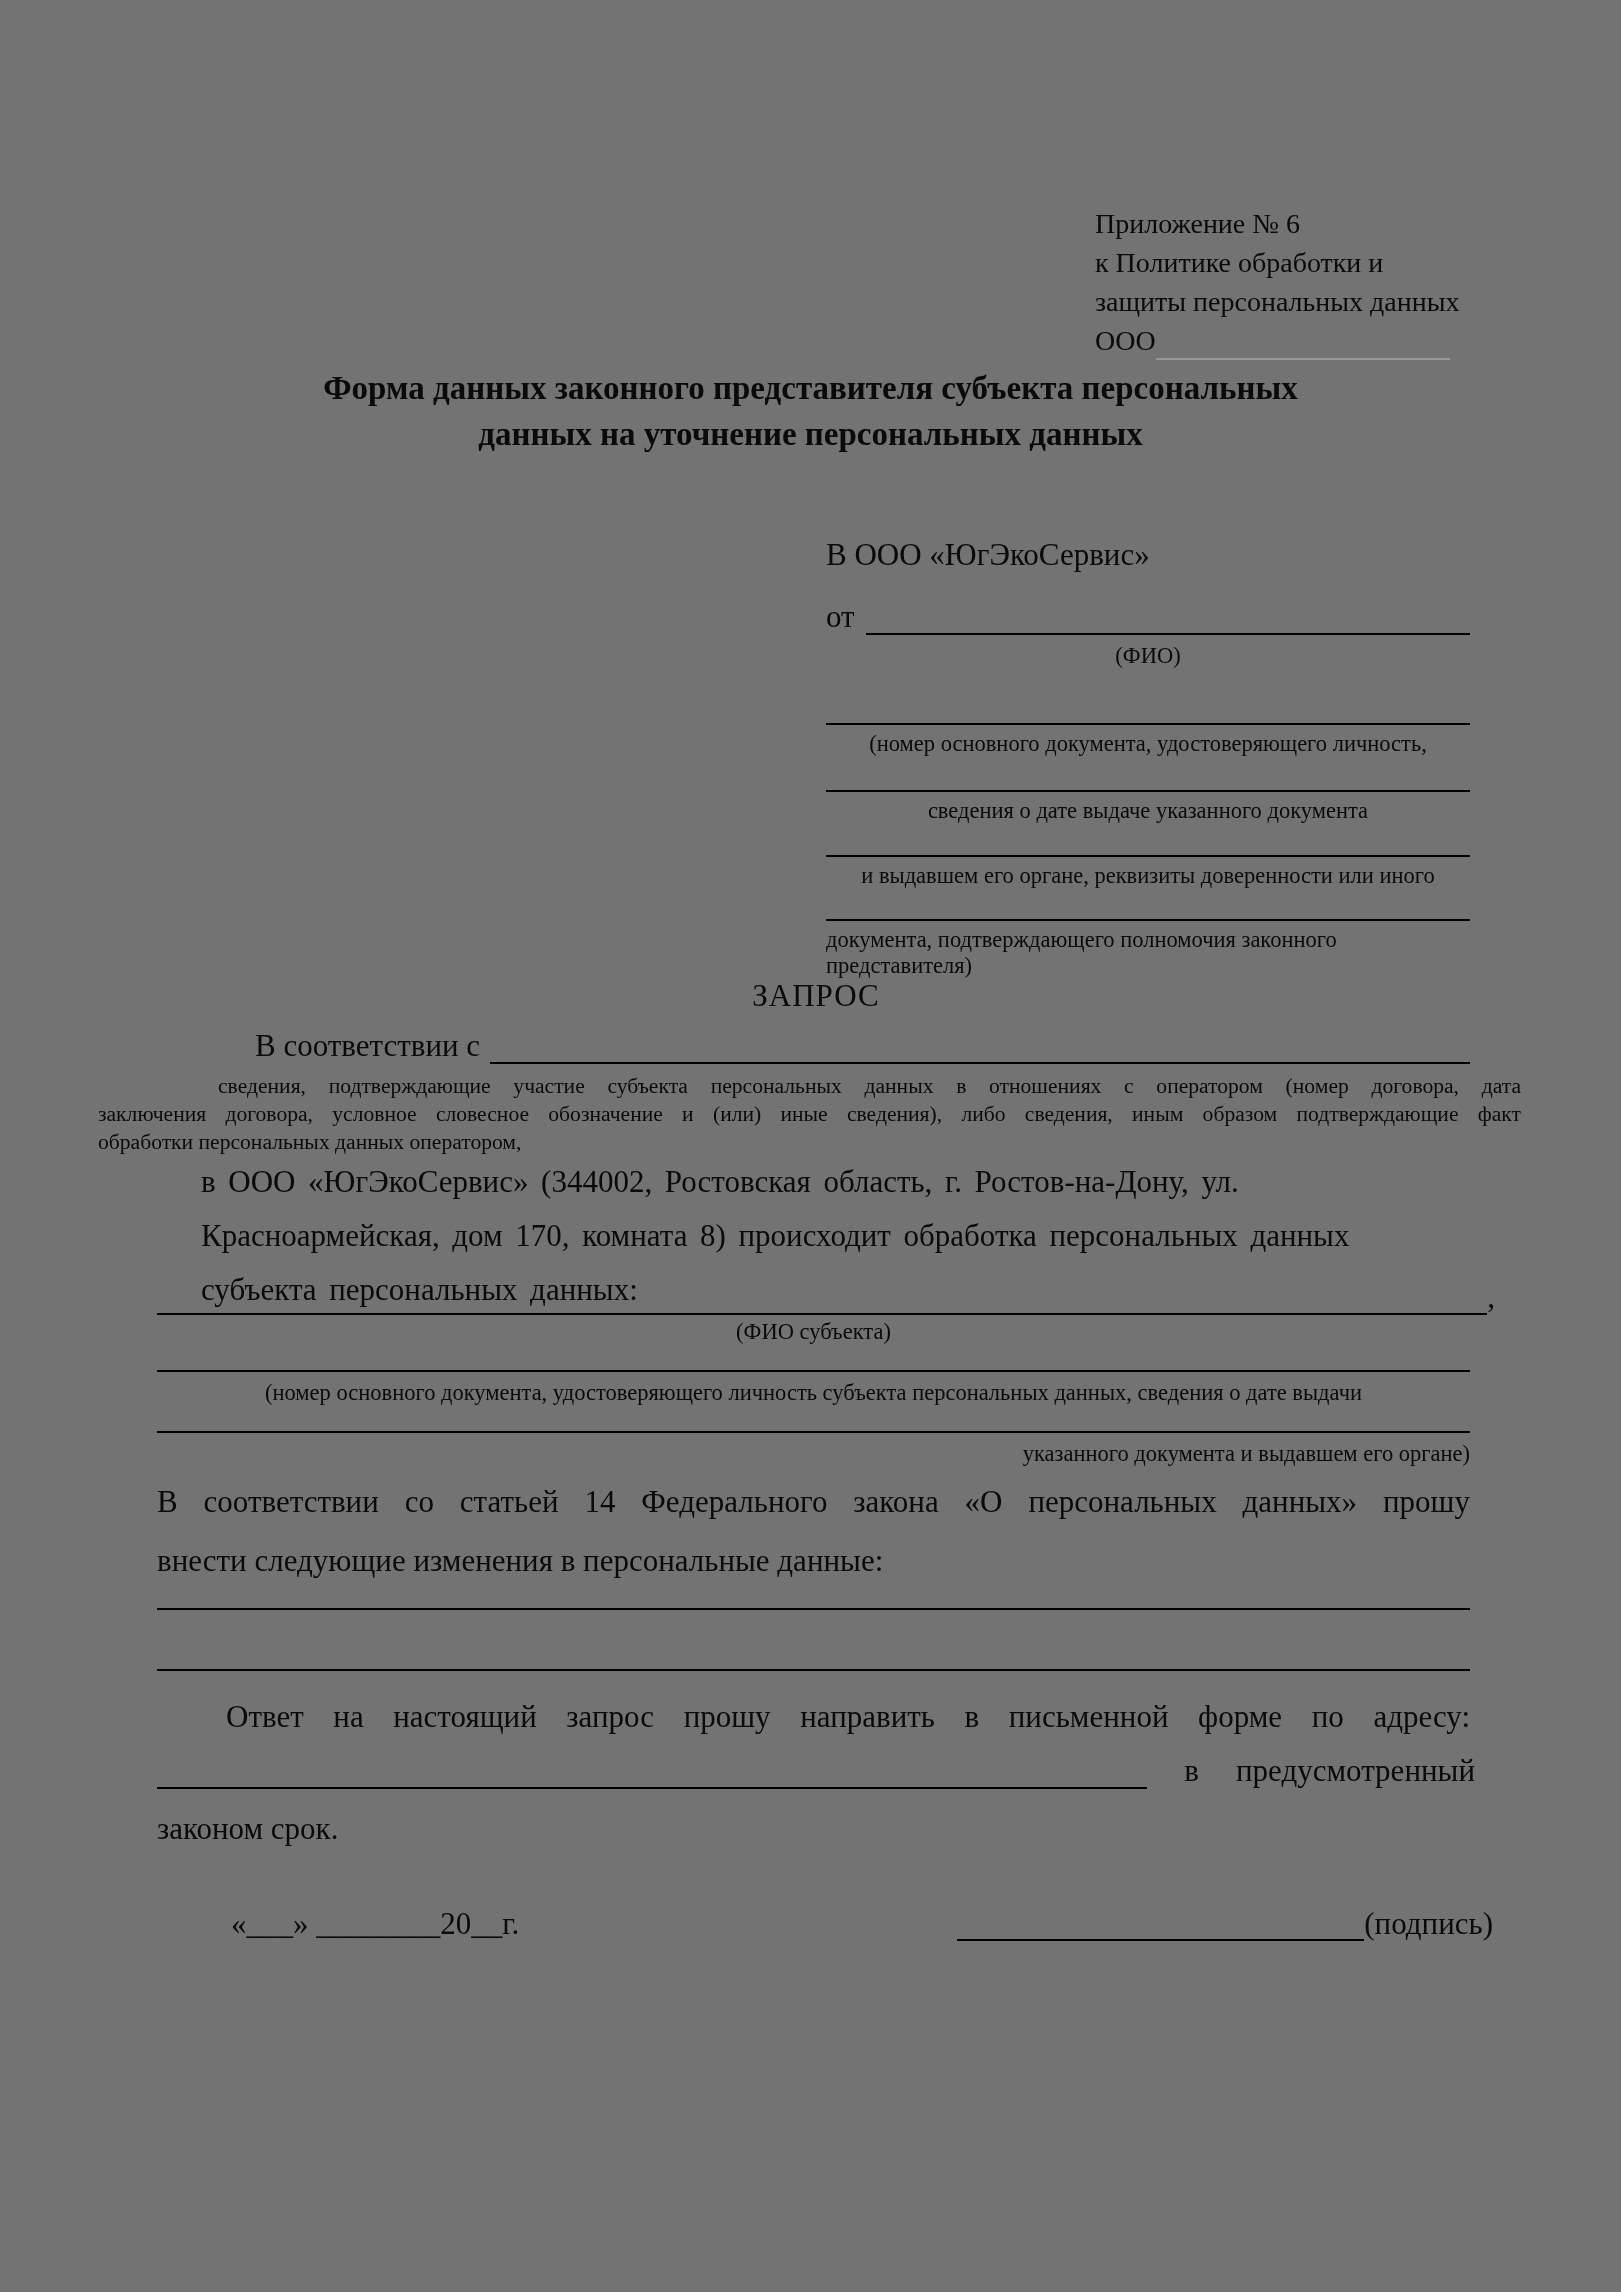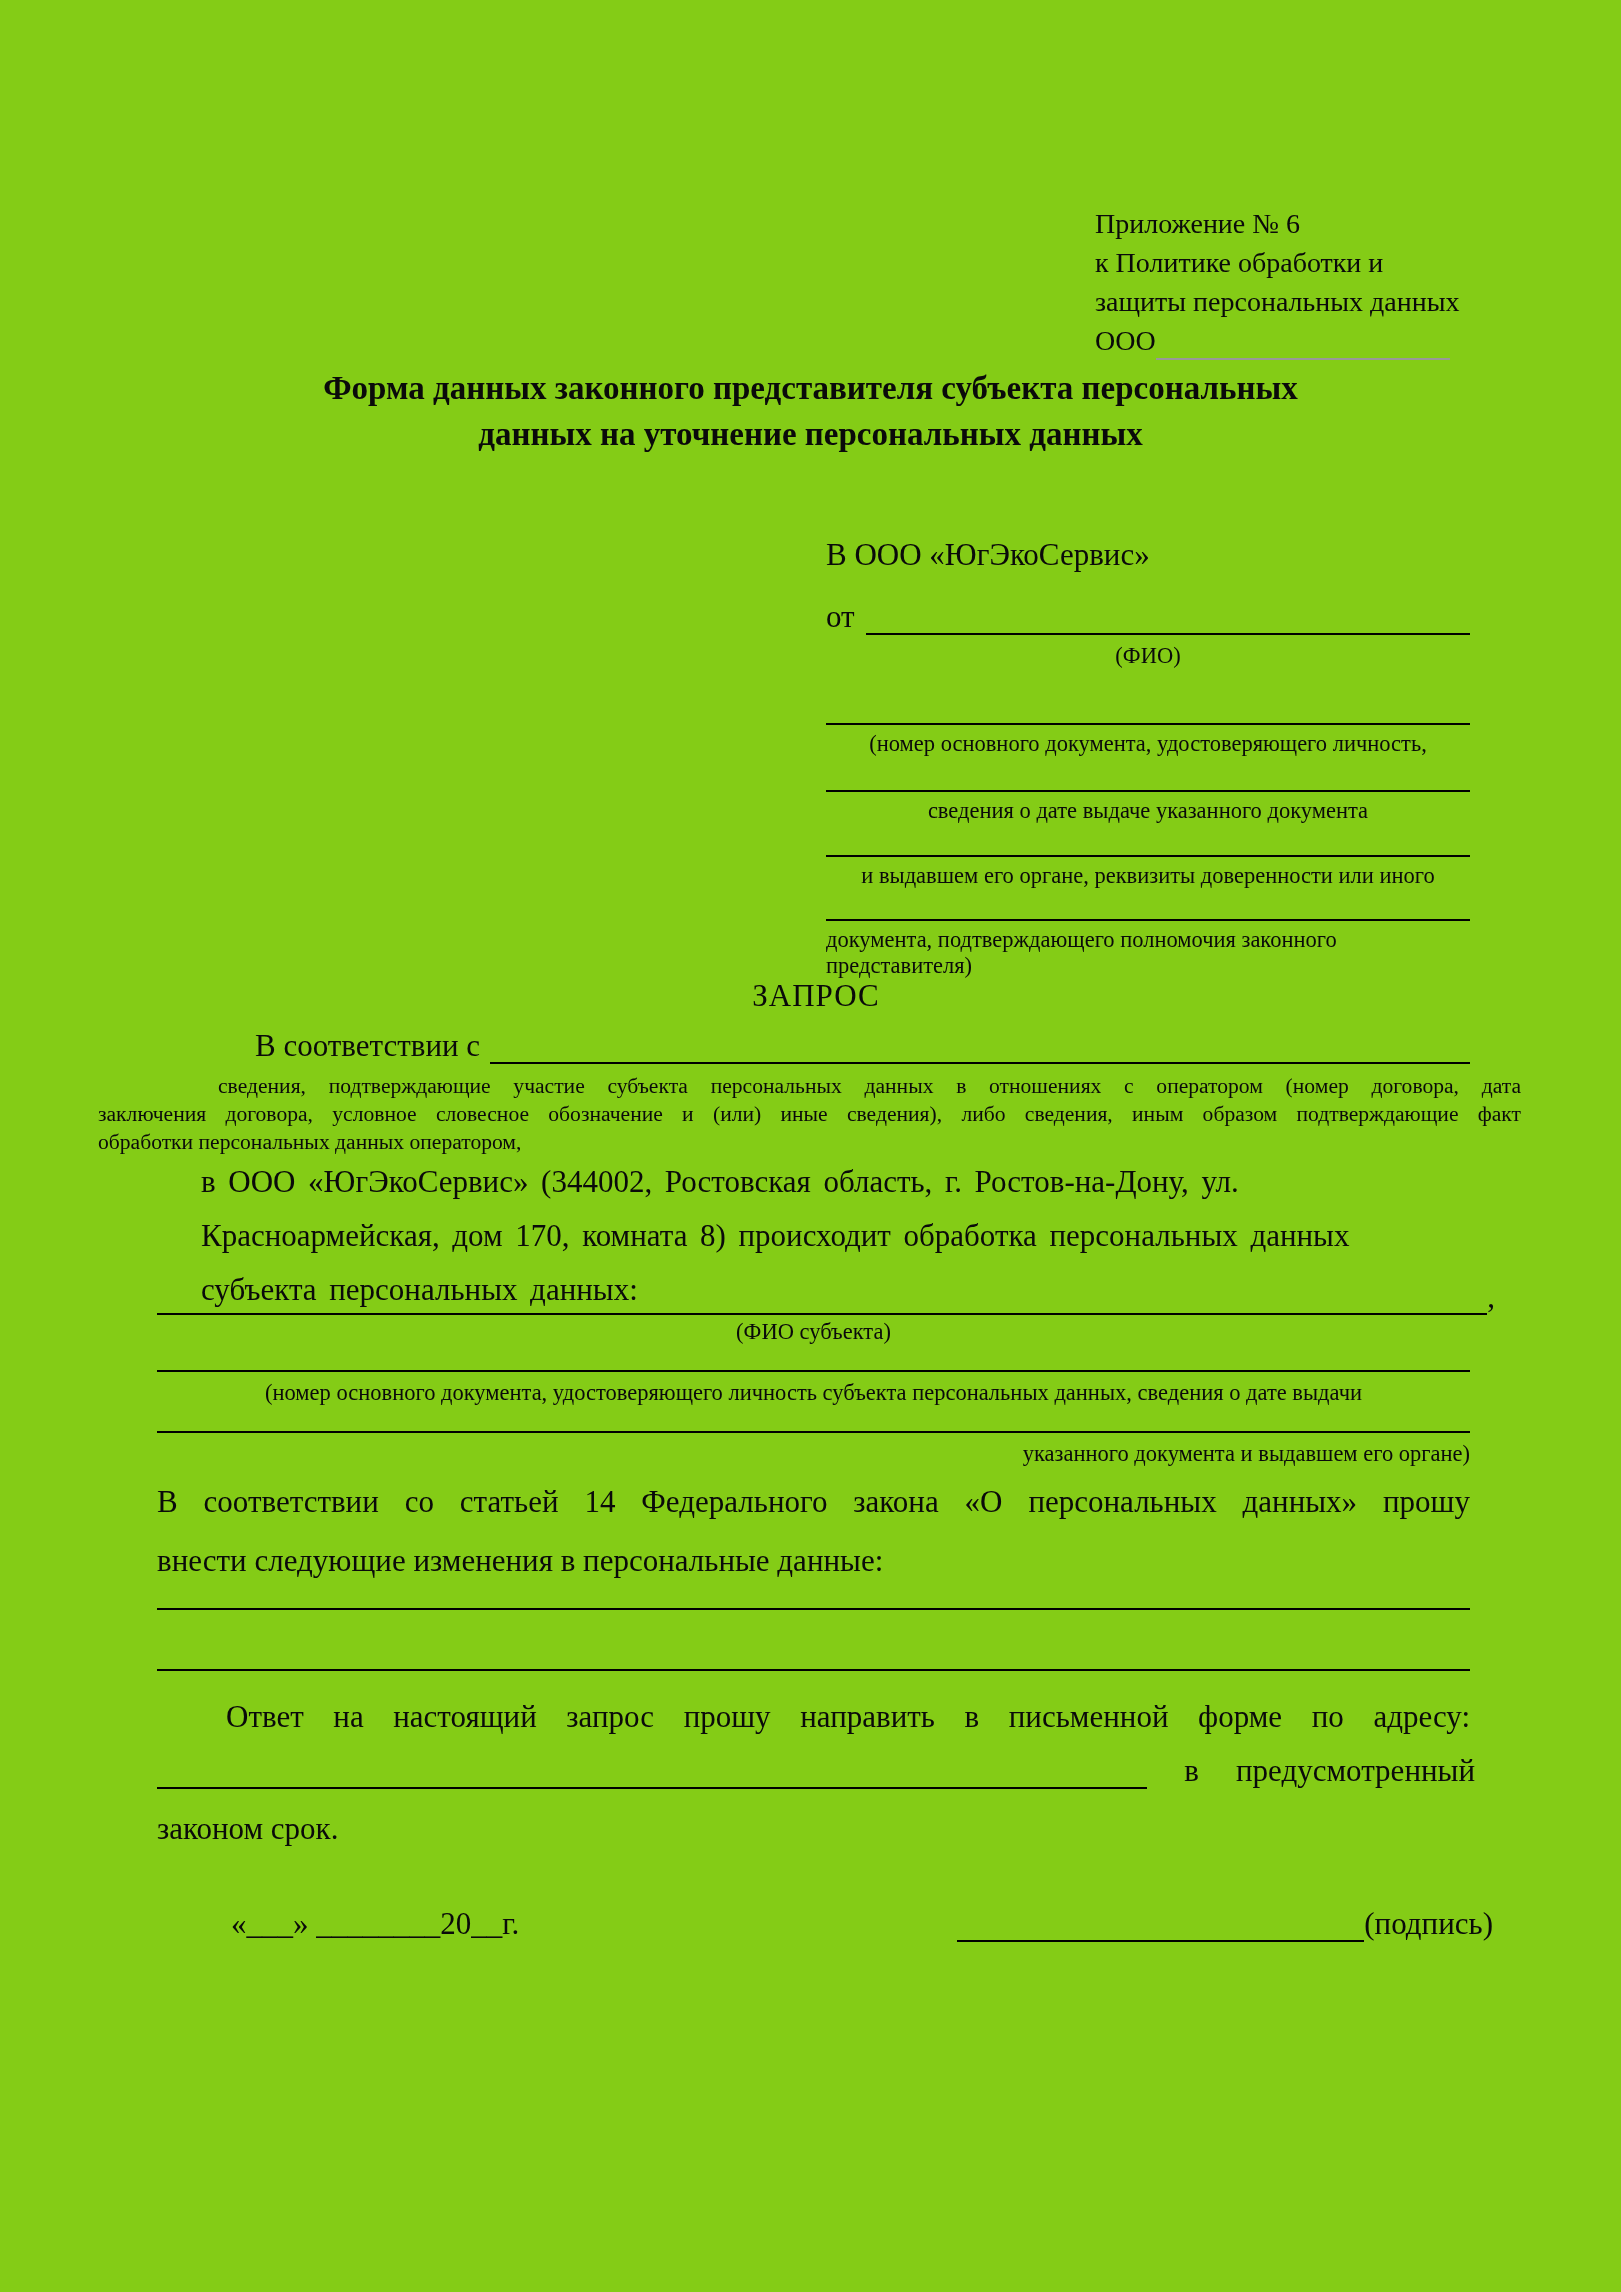--- a/index.html
+++ b/index.html
@@ -1,20 +1,20 @@
 <!DOCTYPE html>
 <html lang="ru"><head>
 <meta charset="utf-8">
 <style>
   html,body { margin:0; padding:0; background:#e8e8e8; }
   .page {
     position:relative;
     width:1621px; height:2293px;
     margin:0 auto;
-    background:#84cc16;
+    background:#737373;
     font-family:"Liberation Serif", "DejaVu Serif", serif;
     color:#0a0a0a;
     overflow:hidden;
   }
   .abs { position:absolute; }
 
   
   .appendix { left:1095px; top:204px; font-size:28px; line-height:39px; }
   .appendix .ooo-line { display:flex; align-items:flex-end; }
   .appendix .ooo-underline { display:inline-block; width:294px; border-bottom:2px solid #999; height:29px; }
@@ -69,21 +69,21 @@
 
   
   .answer-l1 { left:157px; top:1699px; width:1313px; font-size:31px; text-indent:69px; text-align:justify; text-align-last:justify; }
   .answer-l2 { left:157px; top:1753px; width:1318px; display:flex; align-items:flex-end; justify-content:space-between; font-size:31px; }
   .answer-l2 .ans-fill { width:990px; height:33px; border-bottom:2.5px solid #000; }
   .answer-l3 { left:157px; top:1811px; width:1313px; font-size:31px; }
 
   
   .bottom-row { left:157px; top:1906px; width:1336px; display:flex; justify-content:space-between; align-items:flex-end; font-size:31px; }
   .bottom-row .date { margin-left:74px; white-space:nowrap; }
-  .sig-group { display:flex; align-items:center; }
+  .sig-group { display:flex; align-items:flex-start; }
   .sig-group .sig-fill { width:407px; height:33px; border-bottom:2.5px solid #000; }
   .sig-group .sig-cap { white-space:nowrap; }
 </style>
 </head>
 <body>
 
 <div class="page">
 
   <div class="abs appendix">
     <div>Приложение № 6</div>

